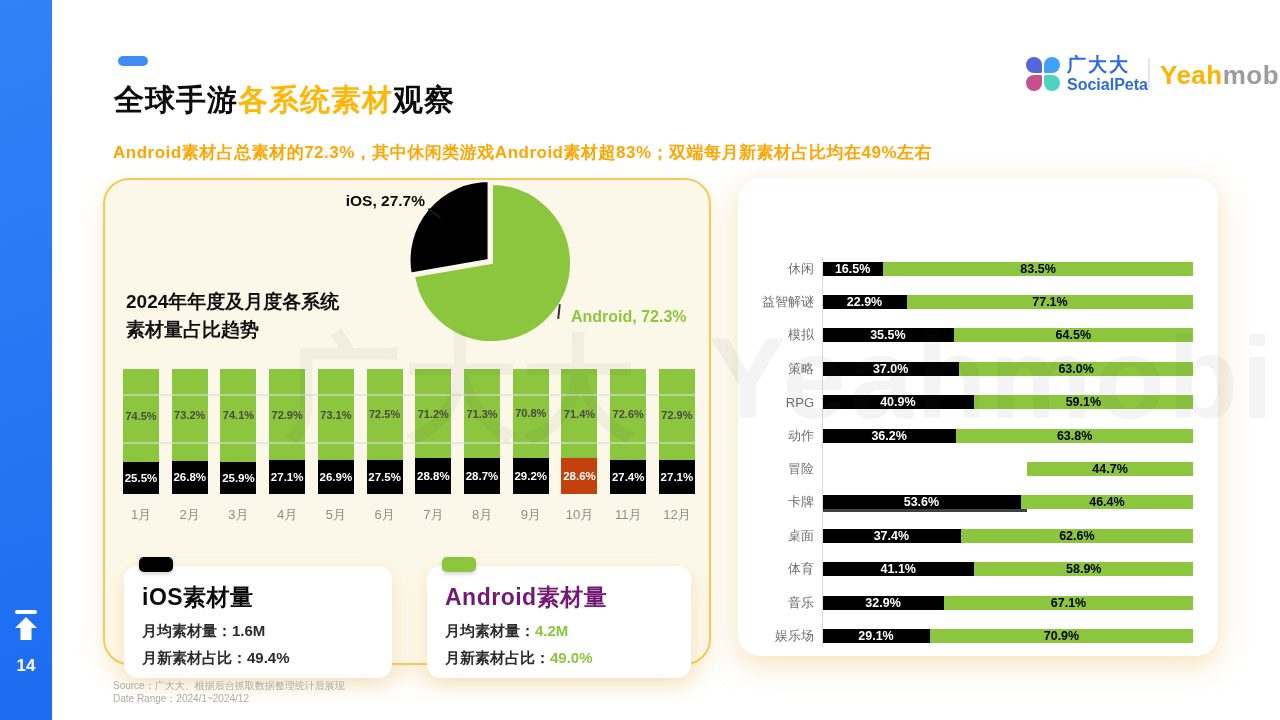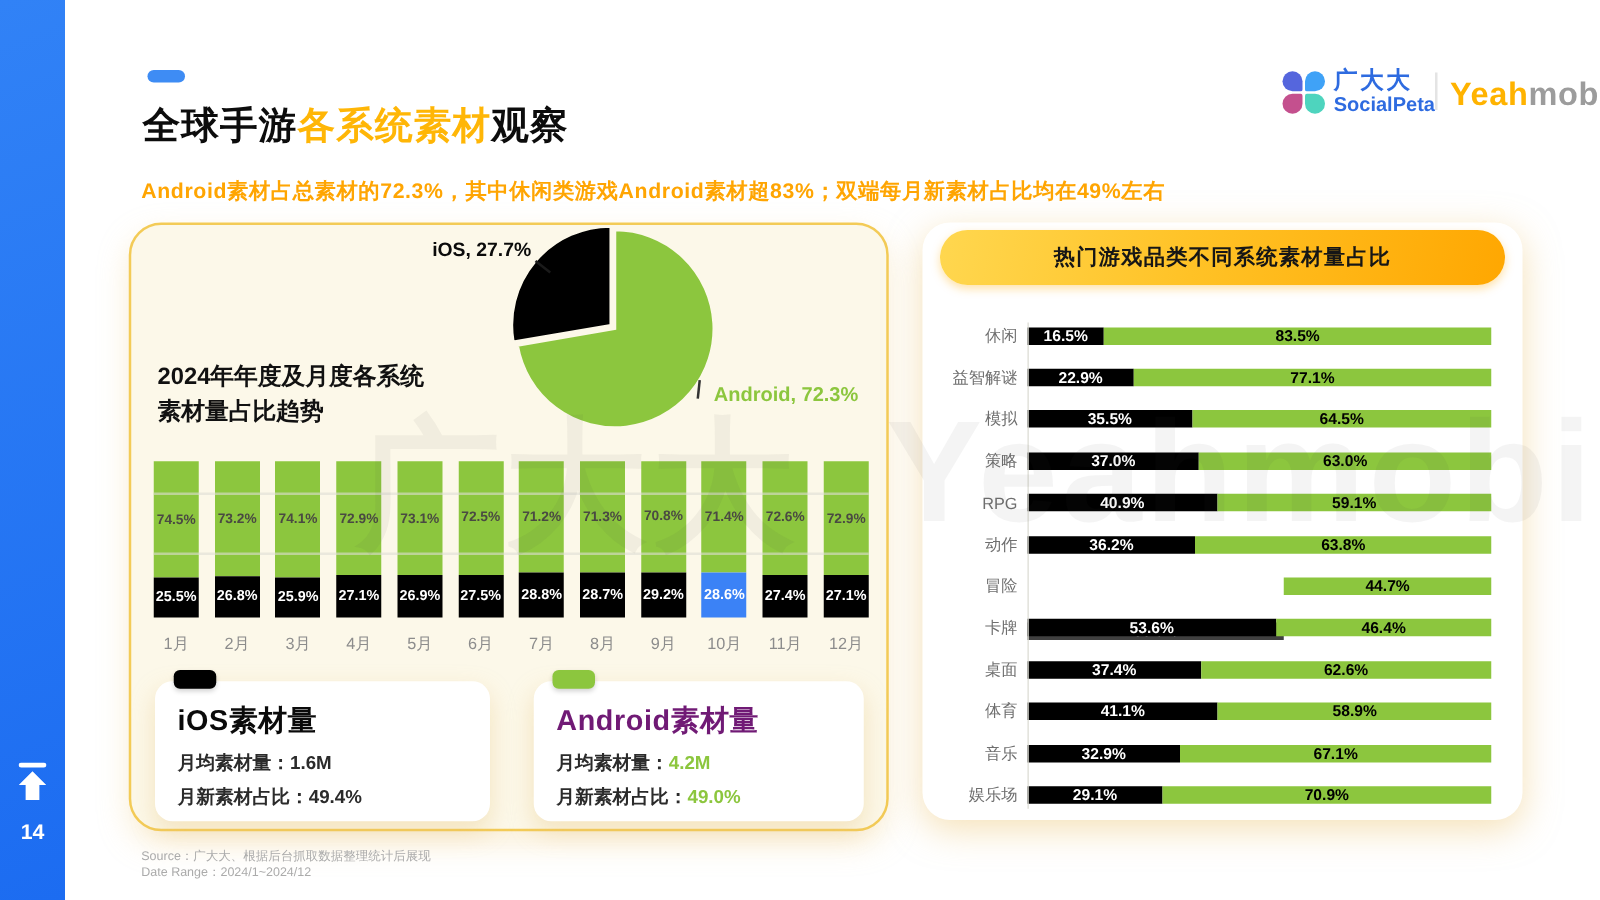--- a/index.html
+++ b/index.html
@@ -48,21 +48,21 @@
   .grid{position:absolute;left:0;right:0;height:1.5px;background:rgba(222,222,214,.6);z-index:5;}
   .m-col{width:36px;height:100%;display:flex;flex-direction:column;}
   .m-green,.m-black{position:relative;width:100%;}
   .m-glabel{position:absolute;left:50%;top:50%;transform:translate(-50%,-50%);
             font-size:11px;font-weight:600;color:#4a4a42;white-space:nowrap;z-index:6;}
   .m-blabel{position:absolute;left:50%;top:50%;transform:translate(-50%,-50%);
             font-size:11.5px;font-weight:700;color:#fff;white-space:nowrap;z-index:6;}
   .months{position:absolute;left:18px;top:326px;width:572px;display:flex;justify-content:space-between;}
   .m-month{width:36px;text-align:center;font-size:13px;color:#8c8c8c;}
   
-  .card{position:absolute;top:365px;width:268px;height:112px;background:#fff;border-radius:14px;
+  .card{position:absolute;top:386px;width:268px;height:112px;background:#fff;border-radius:14px;
         box-shadow:0 8px 20px rgba(228,190,110,.35);}
   .card.ios{left:19px;} .card.android{left:322px;width:264px;}
   .card-tab{position:absolute;left:15px;top:-9px;width:34px;height:15px;border-radius:5px;box-shadow:0 2px 4px rgba(0,0,0,.18);}
   .card.ios .card-tab{background:#000;} .card.android .card-tab{background:#8cc63e;}
   .card-title{position:absolute;left:18px;top:16px;font-size:23px;font-weight:900;color:#0a0a0a;letter-spacing:.5px;}
   .card.android .card-title{color:#701a75;}
   .card-row{position:absolute;left:18px;font-size:15px;color:#2b2b2b;font-weight:600;}
   .card-row.r1{top:56px;} .card-row.r2{top:83px;}
   .card.android .card-row .val{color:#8cc63e;}
   
@@ -203,21 +203,21 @@
             <span class="m-glabel">70.8%</span>
           </div>
           <div class="m-black" style="height: 29.2%; background: rgb(0, 0, 0);">
             <span class="m-blabel">29.2%</span>
           </div>
         </div>
         <div class="m-col">
           <div class="m-green" style="height: 71.4%; background: rgb(140, 198, 62);">
             <span class="m-glabel">71.4%</span>
           </div>
-          <div class="m-black" style="height: 28.6%; background: #3b82f6; text-align: right;">
+          <div class="m-black" style="height: 28.6%; background: #c2410c; text-align: right;">
             <span class="m-blabel">28.6%</span>
           </div>
         </div>
         <div class="m-col">
           <div class="m-green" style="height: 72.6%; background: rgb(140, 198, 62);">
             <span class="m-glabel">72.6%</span>
           </div>
           <div class="m-black" style="height: 27.4%; background: rgb(0, 0, 0);">
             <span class="m-blabel">27.4%</span>
           </div>
@@ -254,21 +254,20 @@
     </div>
     <div class="card android">
       <div class="card-tab"></div>
       <div class="card-title">Android素材量</div>
       <div class="card-row r1"><span>月均素材量：</span><span class="val">4.2M</span></div>
       <div class="card-row r2"><span>月新素材占比：</span><span class="val">49.0%</span></div>
     </div>
   </div>
 
   <div class="right-panel">
-    <div class="pill">热门游戏品类不同系统素材量占比</div>
     <div id="category-rows" class="c-rows">
         <div class="c-row">
           <div class="c-label">休闲</div>
           <div class="c-bar">
             <div class="c-black" style="width: 16.5%; background: rgb(0, 0, 0);">
               <span class="c-blabel">16.5%</span>
             </div>
             <div class="c-green" style="width: 83.5%; background: rgb(140, 198, 62);">
               <span class="c-glabel">83.5%</span>
             </div>

